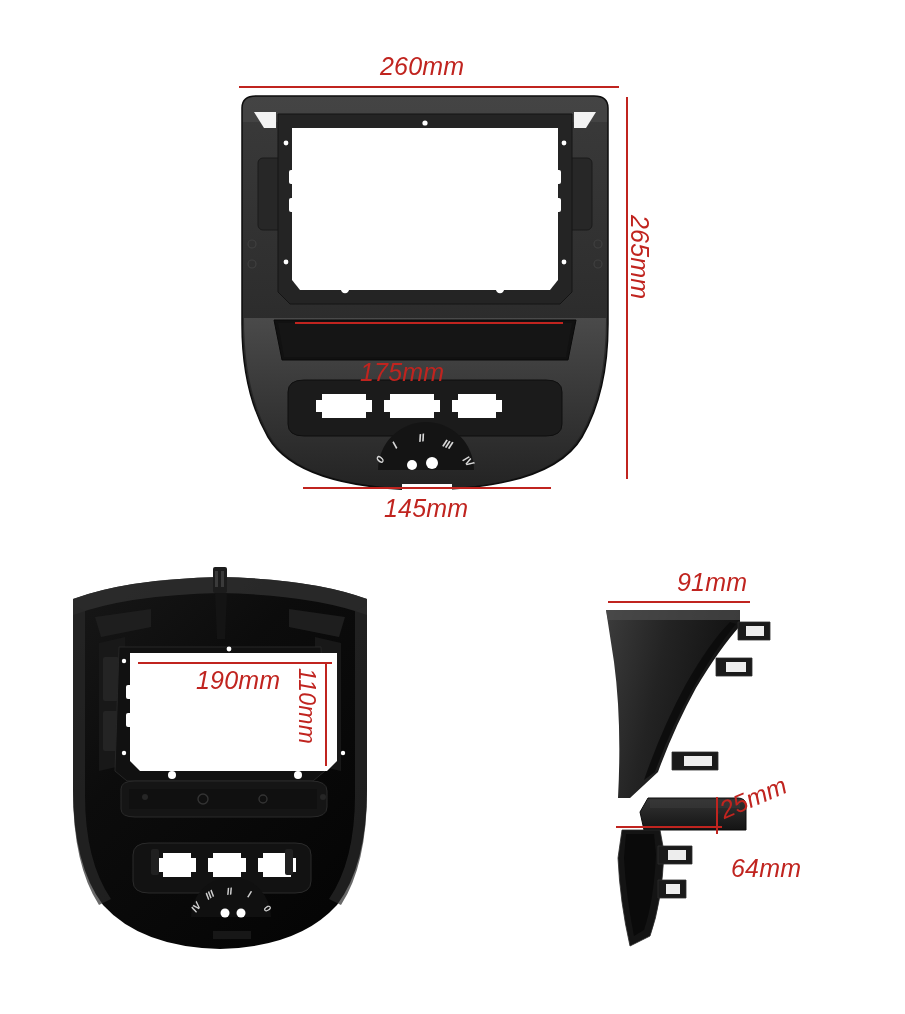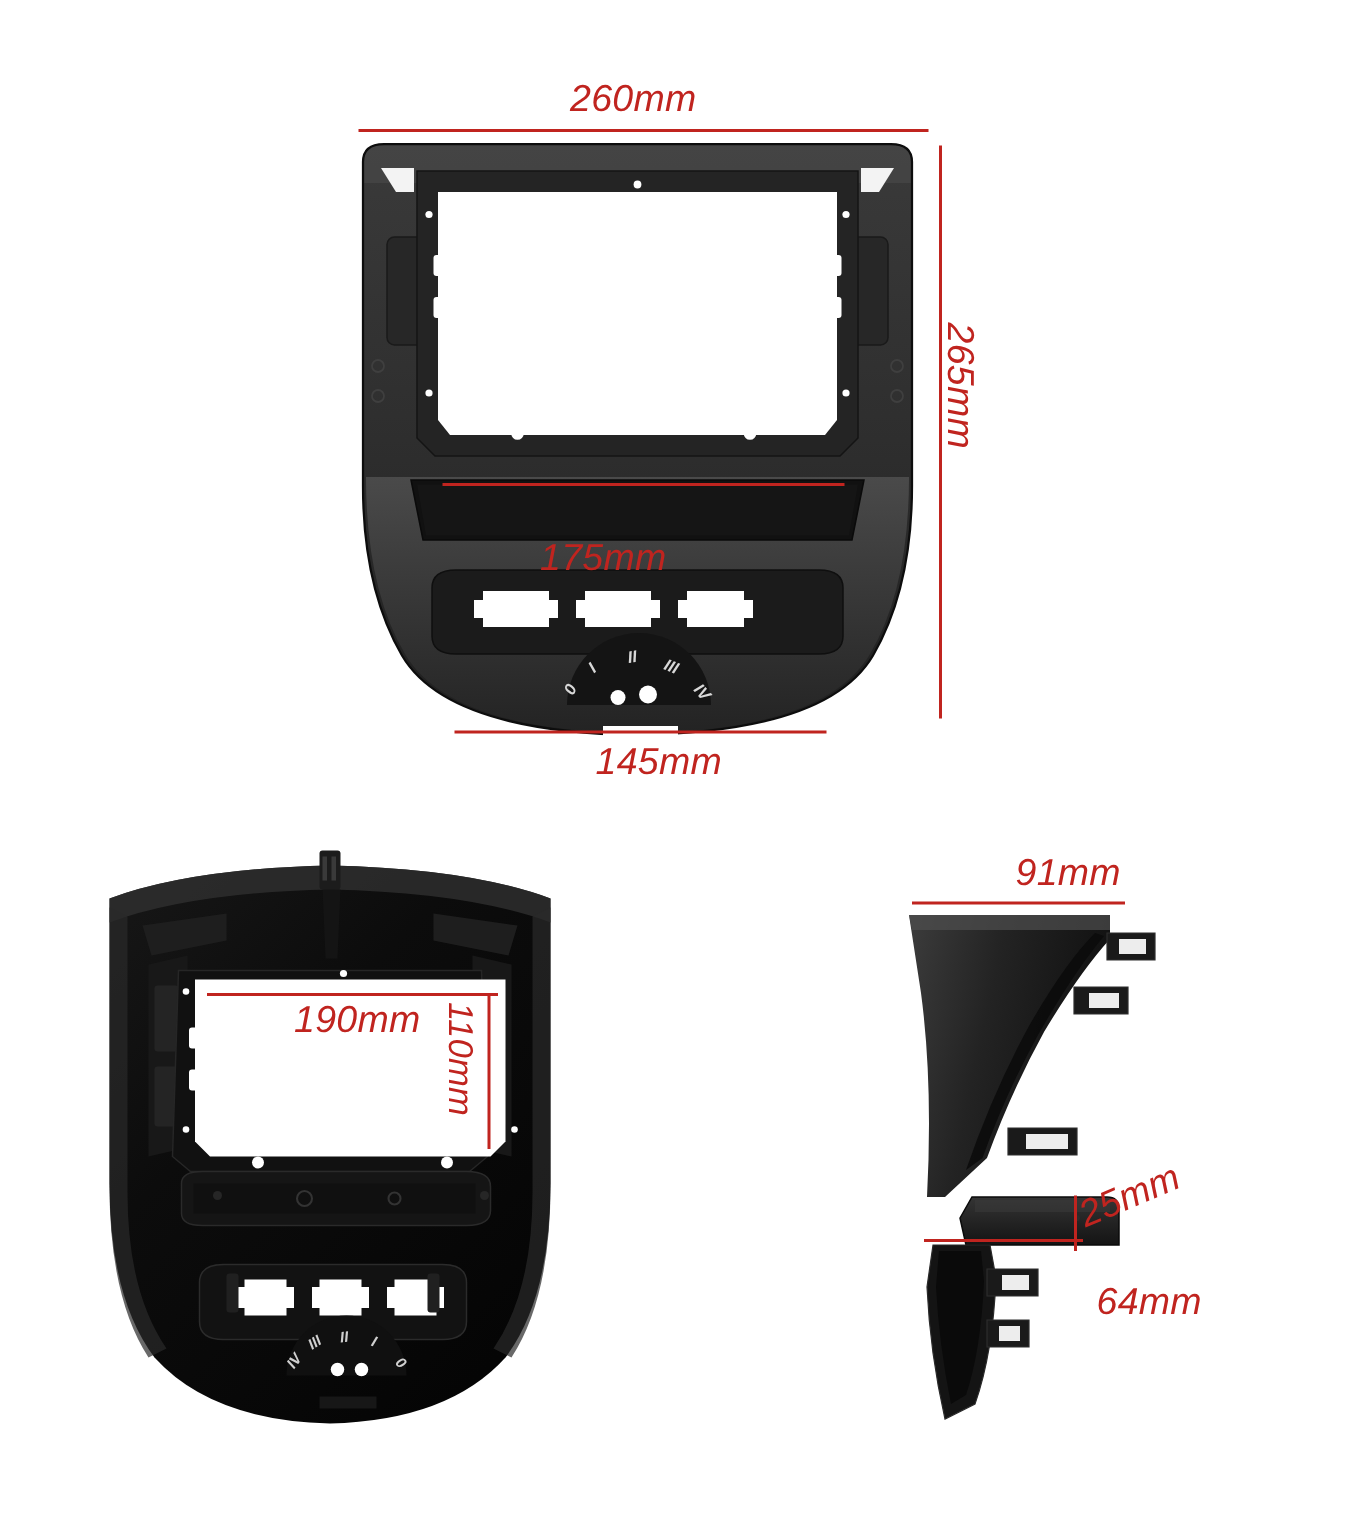--- a/index.html
+++ b/index.html
@@ -147,21 +147,21 @@
       </g>
 
       <path d="M172,392 L222,392 L222,400 L172,400 Z" fill="#ffffff"></path>
     </svg>
   </div>
 
   <div class="dim-line h" style="left:295px; top:322px; width:268px;"></div>
   <div class="dim-label" style="left:360px; top:332px;margin-top:28px;">175mm</div>
 
   <div class="dim-line h" style="left:303px; top:487px; width:248px;"></div>
-  <div class="dim-label" style="left:397px; top:496px;">145mm</div>
+  <div class="dim-label" style="left:384px; top:496px;">145mm</div>
 
   <div class="part" style="left:55px; top:565px; width:330px; height:390px;">
     <svg viewBox="0 0 330 390" xmlns="http://www.w3.org/2000/svg">
       <defs>
         <linearGradient id="rearG" x1="0.1" y1="0" x2="0.9" y2="1">
           <stop offset="0" stop-color="#161616"></stop>
           <stop offset="0.35" stop-color="#0c0c0c"></stop>
           <stop offset="1" stop-color="#040404"></stop>
         </linearGradient>
         <linearGradient id="rimG" x1="0" y1="0" x2="1" y2="0">

